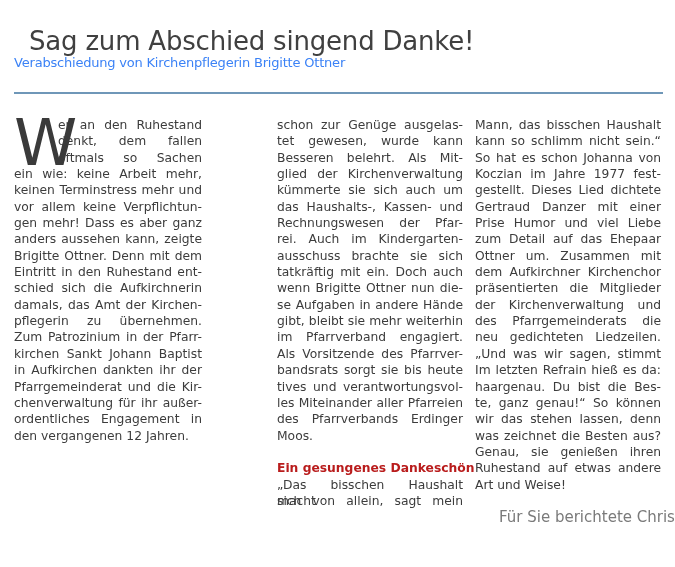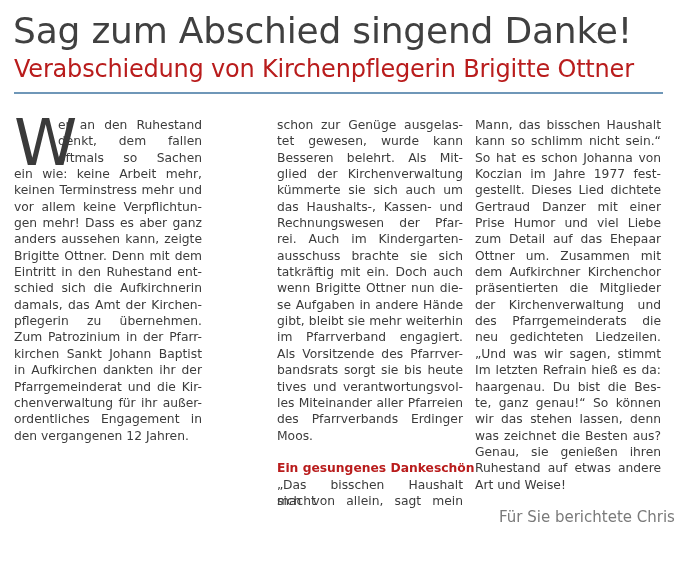--- a/index.html
+++ b/index.html
@@ -1,20 +1,20 @@
 <!DOCTYPE html>
 <html><head>
 <meta charset="utf-8">
 <style>
   html, body { margin:0; padding:0; background:#ffffff; }
   body { width:675px; height:567px; position:relative; overflow:hidden;
          font-family:"DejaVu Sans", sans-serif; color:#3a3a3a; }
-  .title { position:absolute; left:13px; top:10px; font-size:36px; font-weight:300;
-           color:#404040; letter-spacing:-0.2px; white-space:nowrap; margin:0; font-weight:normal; }
-  .subtitle { position:absolute; left:14px; top:55px; font-size:24px; color:#b91c1c;
+  .title { position:absolute; left:13px; top:10px; font-size:26px; font-weight:300;
+           color:#404040; letter-spacing:-0.2px; white-space:nowrap; margin:16px; font-weight:normal; }
+  .subtitle { position:absolute; left:14px; top:55px; font-size:13px; color:#3b82f6;
               white-space:nowrap; margin:0; font-weight:normal; letter-spacing:-0.2px; }
   .rule { position:absolute; left:14px; top:92px; width:649px; height:2px; background:#6f97b8; }
   .col { position:absolute; top:117px; font-size:12.3px; line-height:16.35px; color:#3c3c3c; }
   .col .line { display:block; white-space:nowrap; height:16.35px; }
   .col .just { text-align:justify; text-align-last:justify; white-space:normal; }
   .col1 { left:14px; width:188px; }
   .col2 { left:277px; width:186px; }
   .col3 { left:475px; width:186px; }
   .dropcap { position:absolute; left:14px; top:113px; font-size:64px; line-height:60px;
              color:#3a3a3a; font-weight:normal; }

